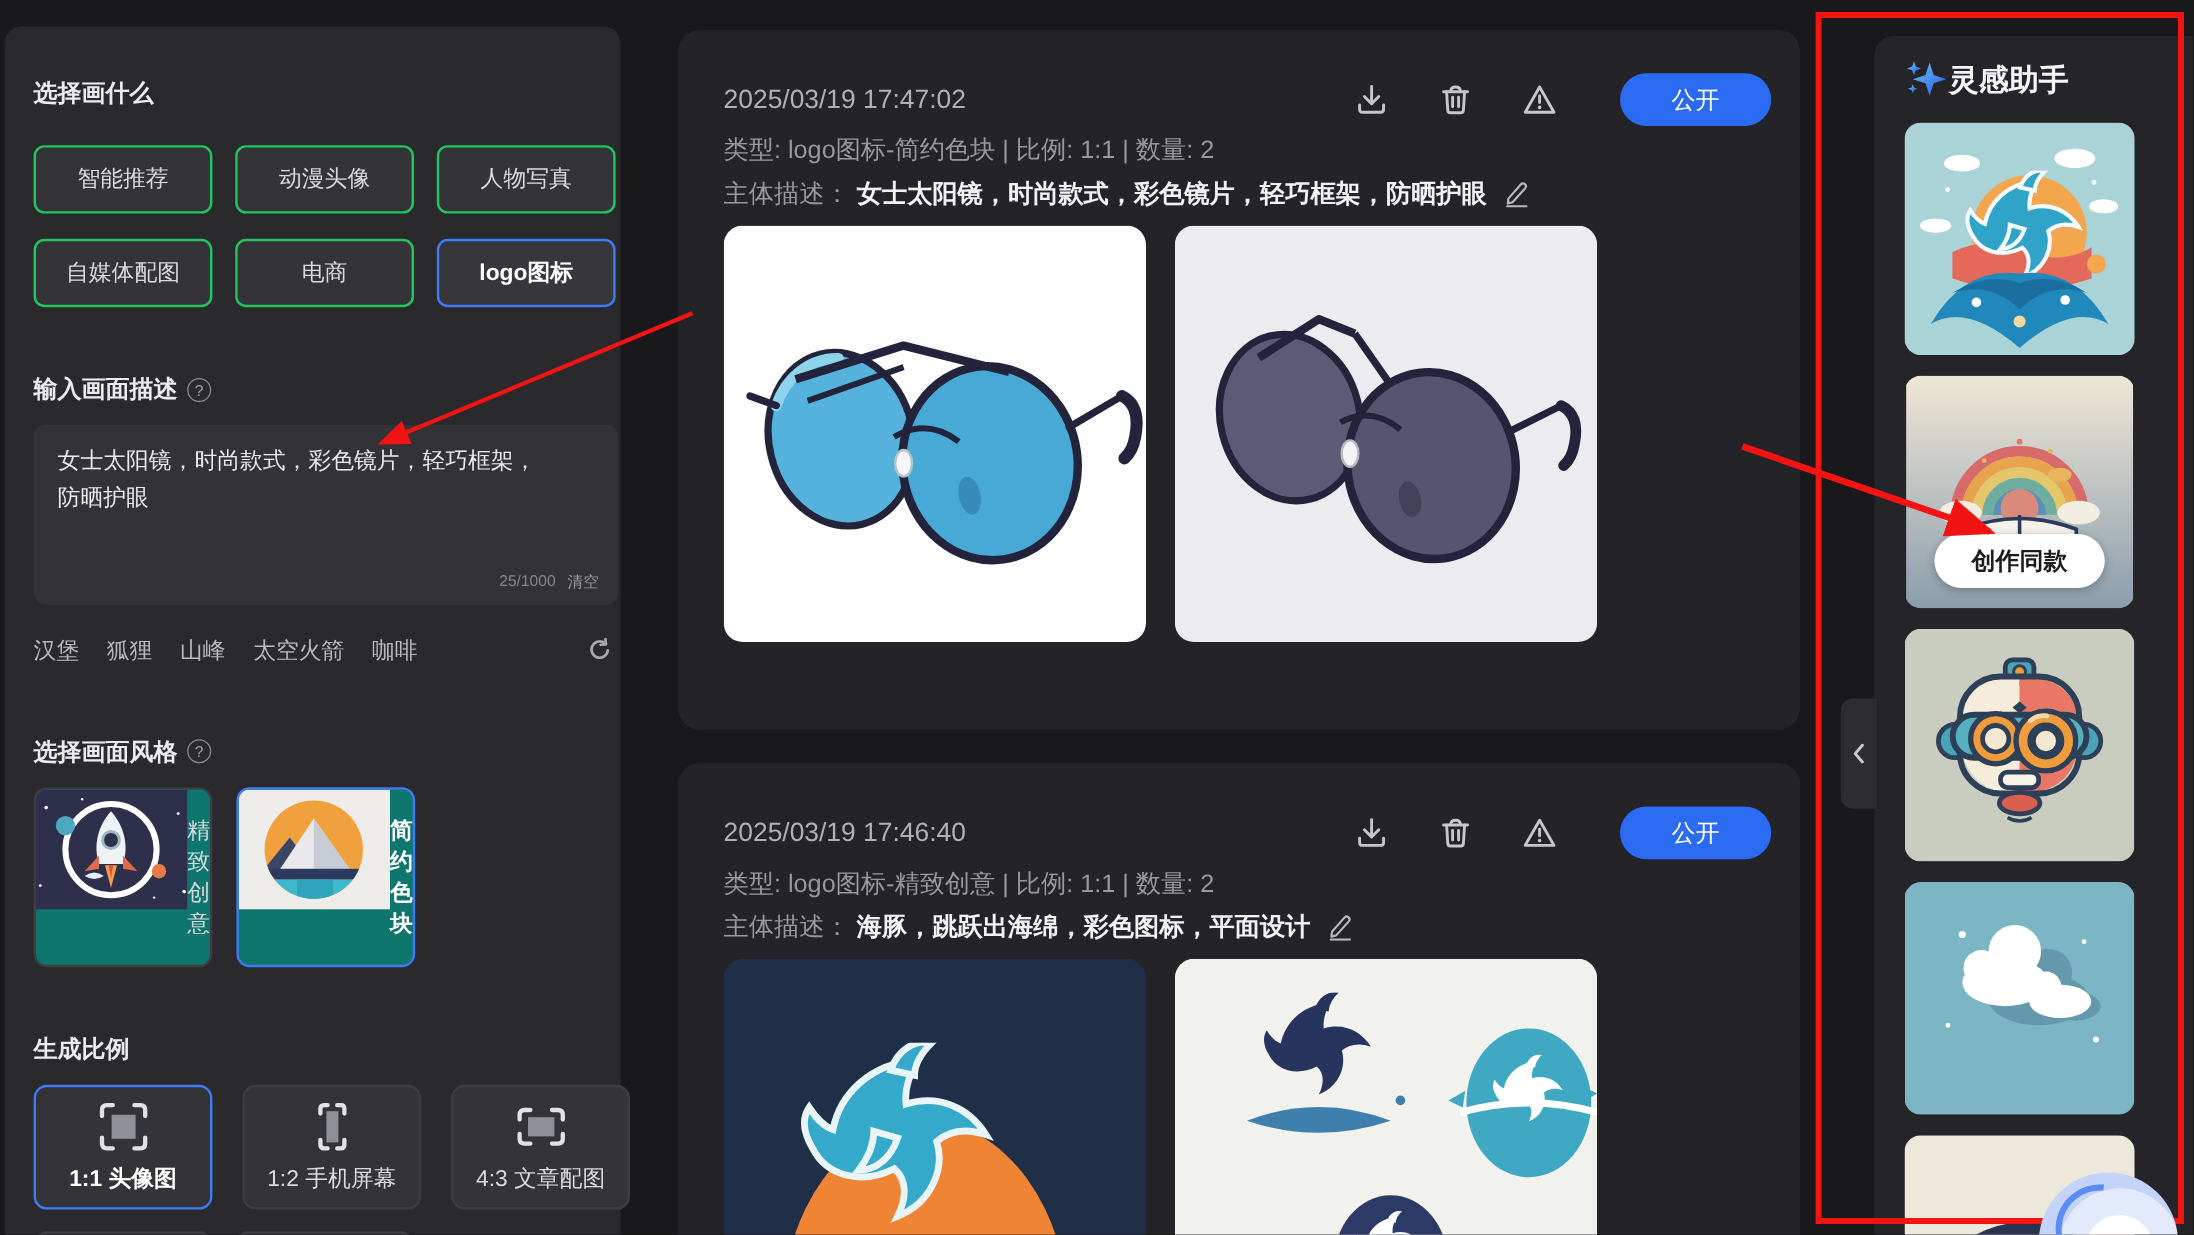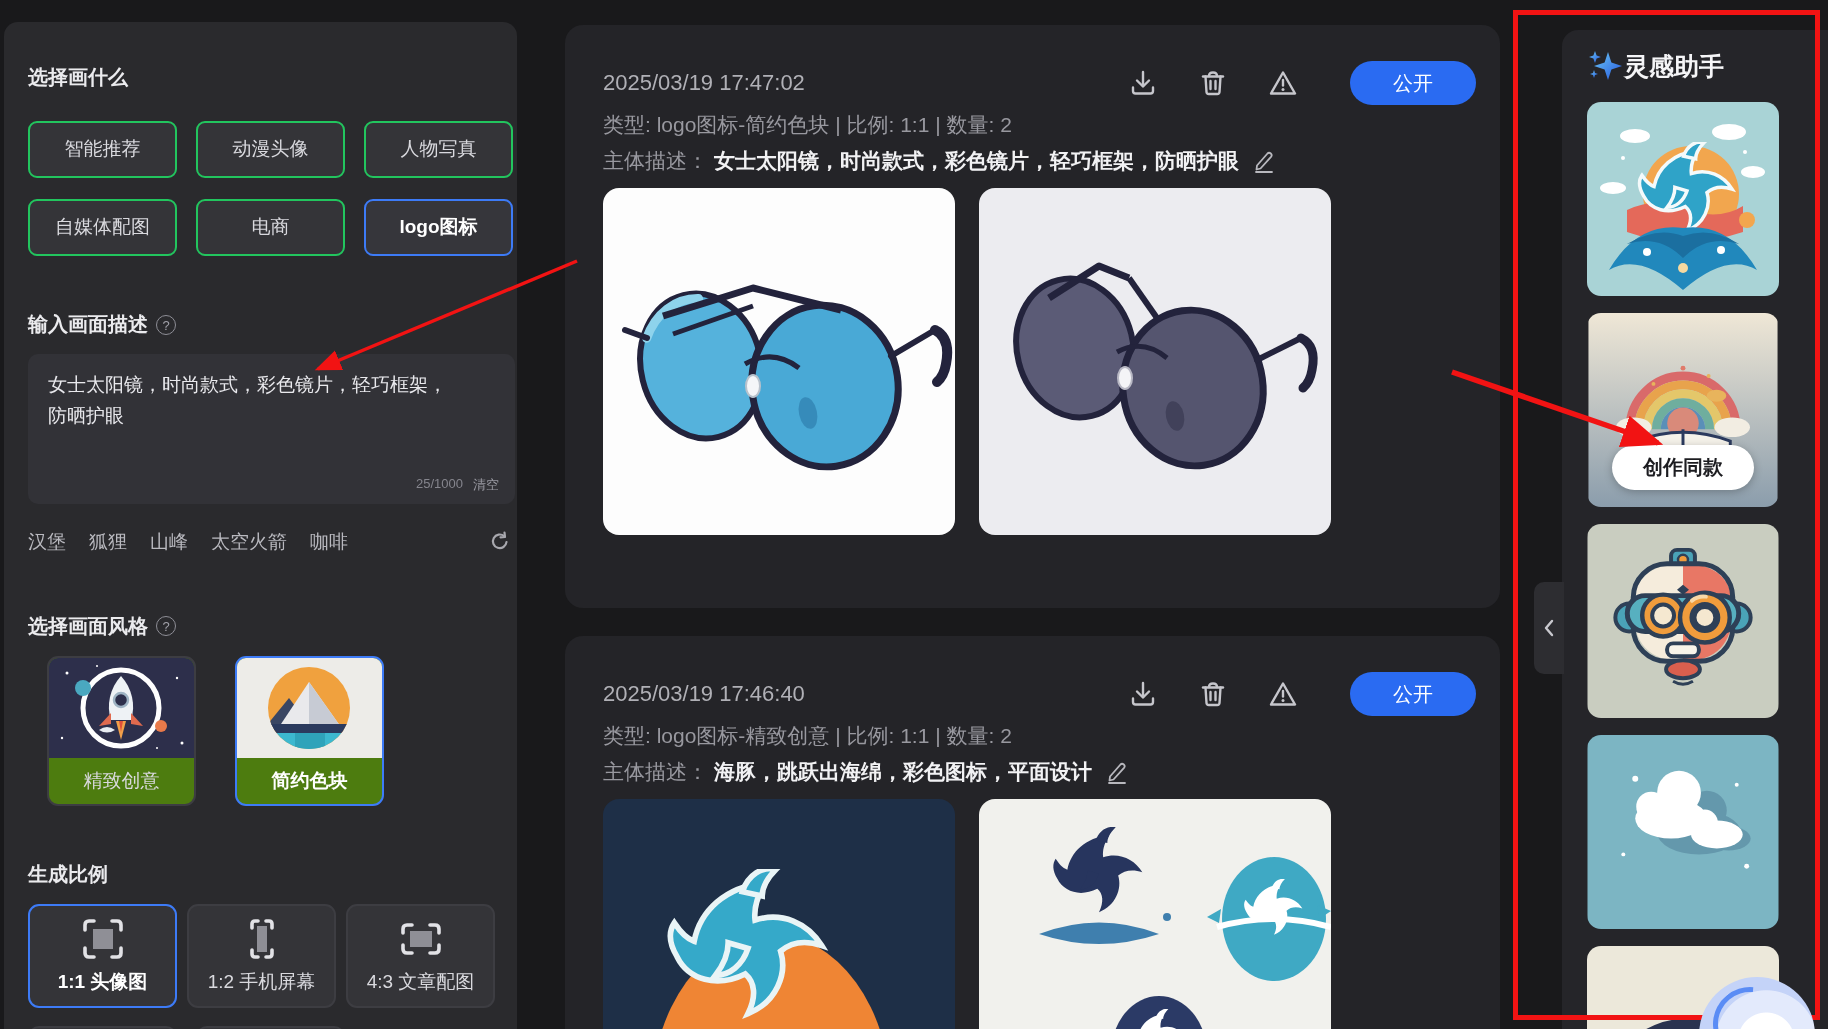--- a/index.html
+++ b/index.html
@@ -20,28 +20,28 @@
     box-sizing:border-box;padding:16px 20px;cursor:text;}
   .prompt-text{color:#e9e9ed;font-size:19px;line-height:1.62;width:400px;}
   .prompt-foot{position:absolute;right:16px;bottom:10px;font-size:13px;display:flex;gap:10px;}
   .counter{color:#85858d;}
   .clear-btn{color:#9b9ba3;cursor:pointer;}
   .tags-row{margin-top:25px;width:487px;display:flex;align-items:center;gap:23px;height:26px;}
   .tag{color:#b9b9bf;font-size:19px;cursor:pointer;}
   .refresh-btn{margin-left:auto;margin-right:4px;cursor:pointer;display:flex;align-items:center;}
   .style-title{margin-top:58px;}
   .style-row{margin-top:12px;display:flex;gap:20px;}
-  .style-card{width:149px;height:150px;background:#4d7c0f;border:2px solid #3d3d42;border-radius:11px;
-    overflow:hidden;box-sizing:border-box;cursor:pointer;display:flex;flex-direction:column;margin-left:19px;}
+  .style-card{width:149px;height:150px;background:#0f766e;border:2px solid #3d3d42;border-radius:11px;
+    overflow:hidden;box-sizing:border-box;cursor:pointer;display:flex;flex-direction:row;}
   .style-card.sel{border-color:#3d7bf7;}
   .style-img{width:100%;height:100px;display:block;}
   .style-label{flex:1;display:flex;align-items:center;justify-content:center;font-size:19px;color:#d9d9de;}
   .style-card.sel .style-label{color:#fff;font-weight:700;}
   .ratio-title{margin-top:56px;}
-  .ratio-row{margin-top:13px;display:grid;grid-template-columns:repeat(3,149px);gap:10px;}
+  .ratio-row{margin-top:13px;display:grid;grid-template-columns:repeat(3,149px);gap:25px;}
   .ratio-card{height:104px;background:#343438;border:2px solid #3d3d42;border-radius:11px;box-sizing:border-box;
     display:flex;flex-direction:column;align-items:center;justify-content:center;gap:8px;cursor:pointer;}
   .ratio-card.sel{border-color:#3d7bf7;}
   .ratio-label{font-size:19px;color:#d9d9de;}
   .ratio-card.sel .ratio-label{color:#fff;font-weight:700;}
   .partial-row{margin-top:18px;display:grid;grid-template-columns:repeat(2,149px);gap:19px;}
   .partial-card{height:60px;background:#343438;border:2px solid #3d3d42;border-radius:11px 11px 0 0;
     display:flex;justify-content:center;padding-top:18px;box-sizing:border-box;cursor:pointer;}
 
   

